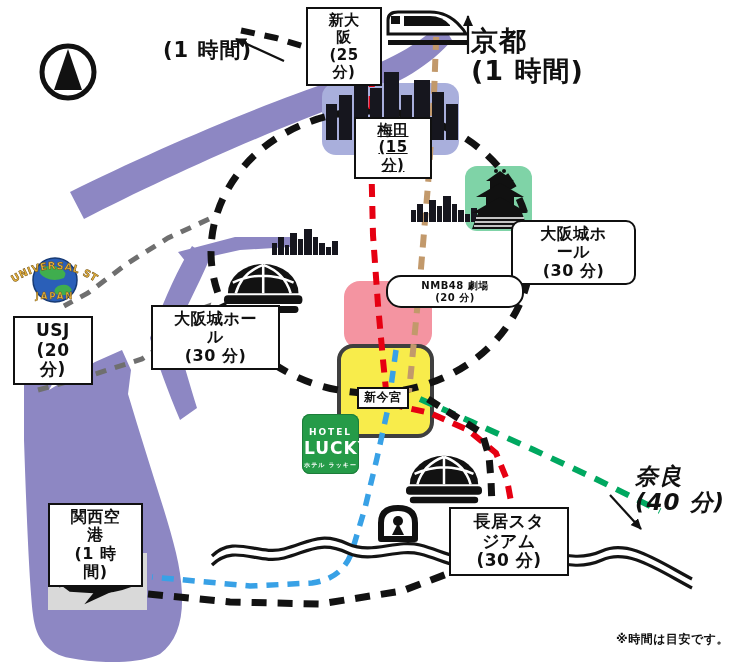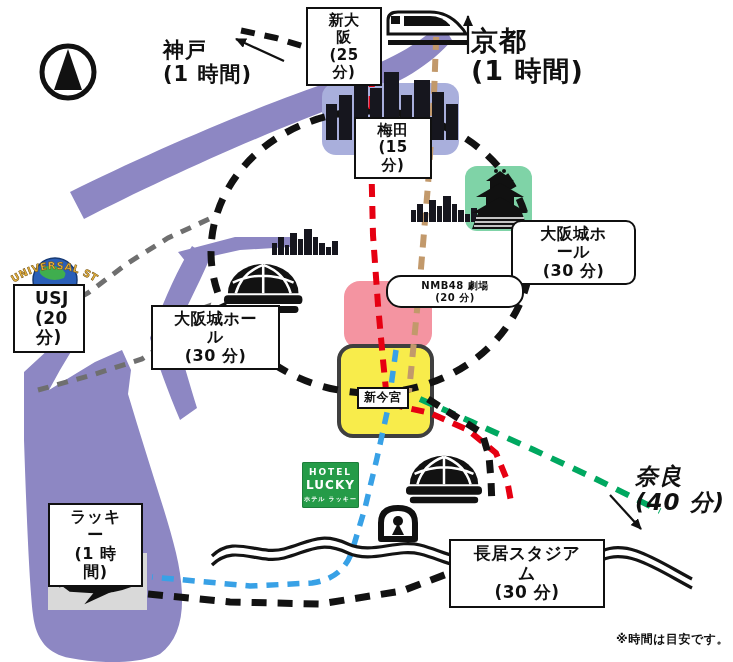--- a/index.html
+++ b/index.html
@@ -13,26 +13,25 @@
   .abs{position:absolute;}
   .box{
     background:#fff; border:2.5px solid #101010; box-sizing:border-box;
     text-align:center; font-weight:bold; color:#101010;
     padding:3px 20px; line-height:1.15; letter-spacing:0.5px;
   }
   .plain{font-weight:bold; color:#101010; line-height:1.12; letter-spacing:1px;}
   .box span,.plain span{display:block;}
   .hotel{
     background:#259b48; color:#ffffff; text-align:center;
-    border-radius:2px; box-sizing:border-box; padding:5px 2px 4px 2px;
+    border-radius:8px; box-sizing:border-box; padding:13px 2px 4px 2px;
     box-shadow:0 0 0 1px #1d7d3a inset;
-    margin-top:48px;
   }
   .hotel .h1{display:block;font-size:9px;font-weight:bold;letter-spacing:2px;}
-  .hotel .h2{display:block;font-size:12px;font-weight:bold;letter-spacing:1px;margin-top:1px;}
+  .hotel .h2{display:block;font-size:17px;font-weight:bold;letter-spacing:1px;margin-top:1px;}
   .hotel .h3{display:block;font-size:6px;font-weight:bold;letter-spacing:1px;margin-top:3px;}
   .note{font-weight:bold;font-size:12px;color:#101010;letter-spacing:0.5px;text-align:center;}
 </style>
 </head>
 <body>
 
 <div id="stage">
 
 <svg class="map" width="733" height="662" viewBox="0 0 733 662">
   <defs>
@@ -184,65 +183,64 @@
   <span>新大阪</span>
   <span>(25 分)</span>
 </div>
 
 <div class="abs plain" style="left:471px;top:26px;font-size:27px;">
   <span>京都</span>
   <span>(1 時間)</span>
 </div>
 
 <div class="abs plain" style="left:163px;top:39px;font-size:21px;">
-  <span>神戸</span>
   <span>(1 時間)</span>
 </div>
 
-<div class="abs box" style="left:354px;top:117px;width:78px;font-size:15px;">
+<div class="abs box" style="left:354px;top:117px;width:78px;font-size:15px;text-decoration:underline;">
   <span>梅田</span>
   <span>(15 分)</span>
 </div>
 
 <div class="abs box" style="left:511px;top:220px;width:125px;font-size:16px;border-radius:10px;">
   <span>大阪城ホール</span>
   <span>(30 分)</span>
 </div>
 
 <div class="abs box" style="left:386px;top:275px;width:138px;font-size:10px;border-radius:15px;">
   <span>NMB48 劇場</span>
   <span>(20 分)</span>
 </div>
 
-<div class="abs box" style="left:13px;top:284px;width:72px;font-size:17px;">
+<div class="abs box" style="left:13px;top:316px;width:80px;font-size:17px;">
   <span>USJ</span>
   <span>(20 分)</span>
 </div>
 
 <div class="abs box" style="left:151px;top:305px;width:129px;font-size:16px;">
   <span>大阪城ホール</span>
   <span>(30 分)</span>
 </div>
 
 <div class="abs box" style="left:357px;top:387px;font-size:12px;padding:2px 5px;border-width:2px;">
   <span>新今宮</span>
 </div>
 
 <div class="abs hotel" style="left:302px;top:414px;width:57px;">
   <span class="h1">HOTEL</span>
   <span class="h2">LUCKY</span>
   <span class="h3">ホテル ラッキー</span>
 </div>
 
 <div class="abs box" style="left:48px;top:503px;width:95px;font-size:16px;">
-  <span>ラッキー</span>
+  <span>関西空港</span>
   <span>(1 時間)</span>
 </div>
 
-<div class="abs box" style="left:449px;top:507px;width:156px;font-size:17px;margin-top:32px;">
+<div class="abs box" style="left:449px;top:507px;width:120px;font-size:17px;">
   <span>長居スタジアム</span>
   <span>(30 分)</span>
 </div>
 
 <div class="abs plain" style="left:635px;top:464px;font-size:23px;font-style:italic;">
   <span>奈良</span>
   <span>(40 分)</span>
 </div>
 
 <div class="abs note" style="left:616px;top:631px;">

